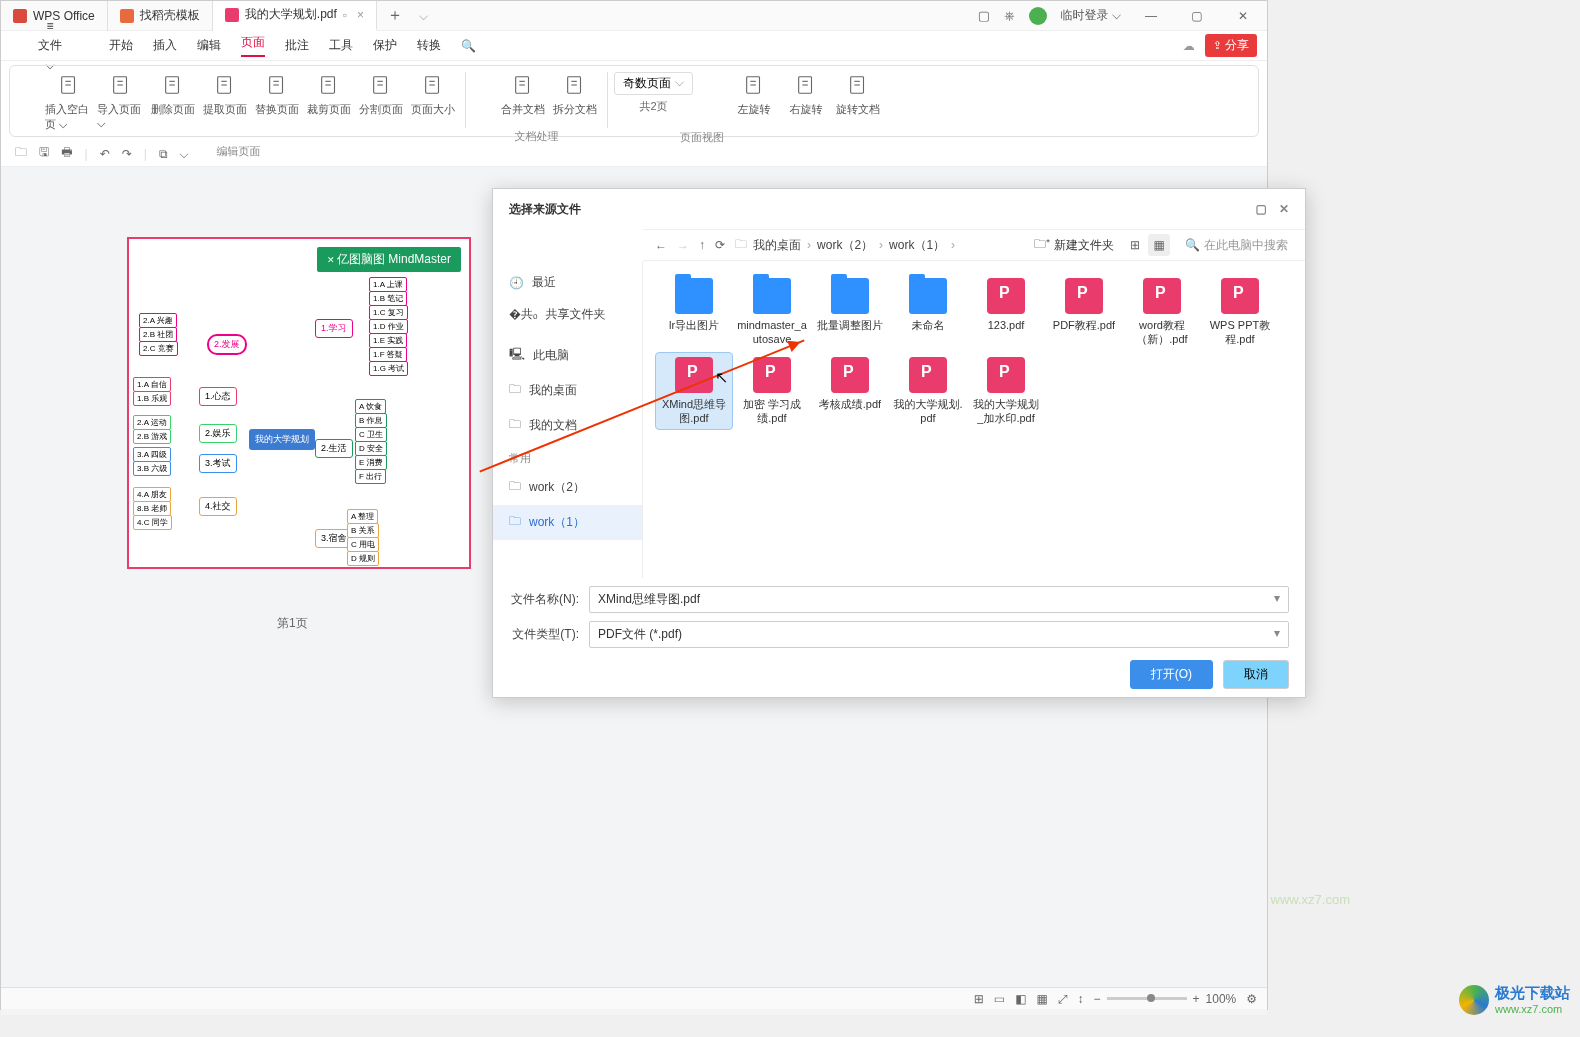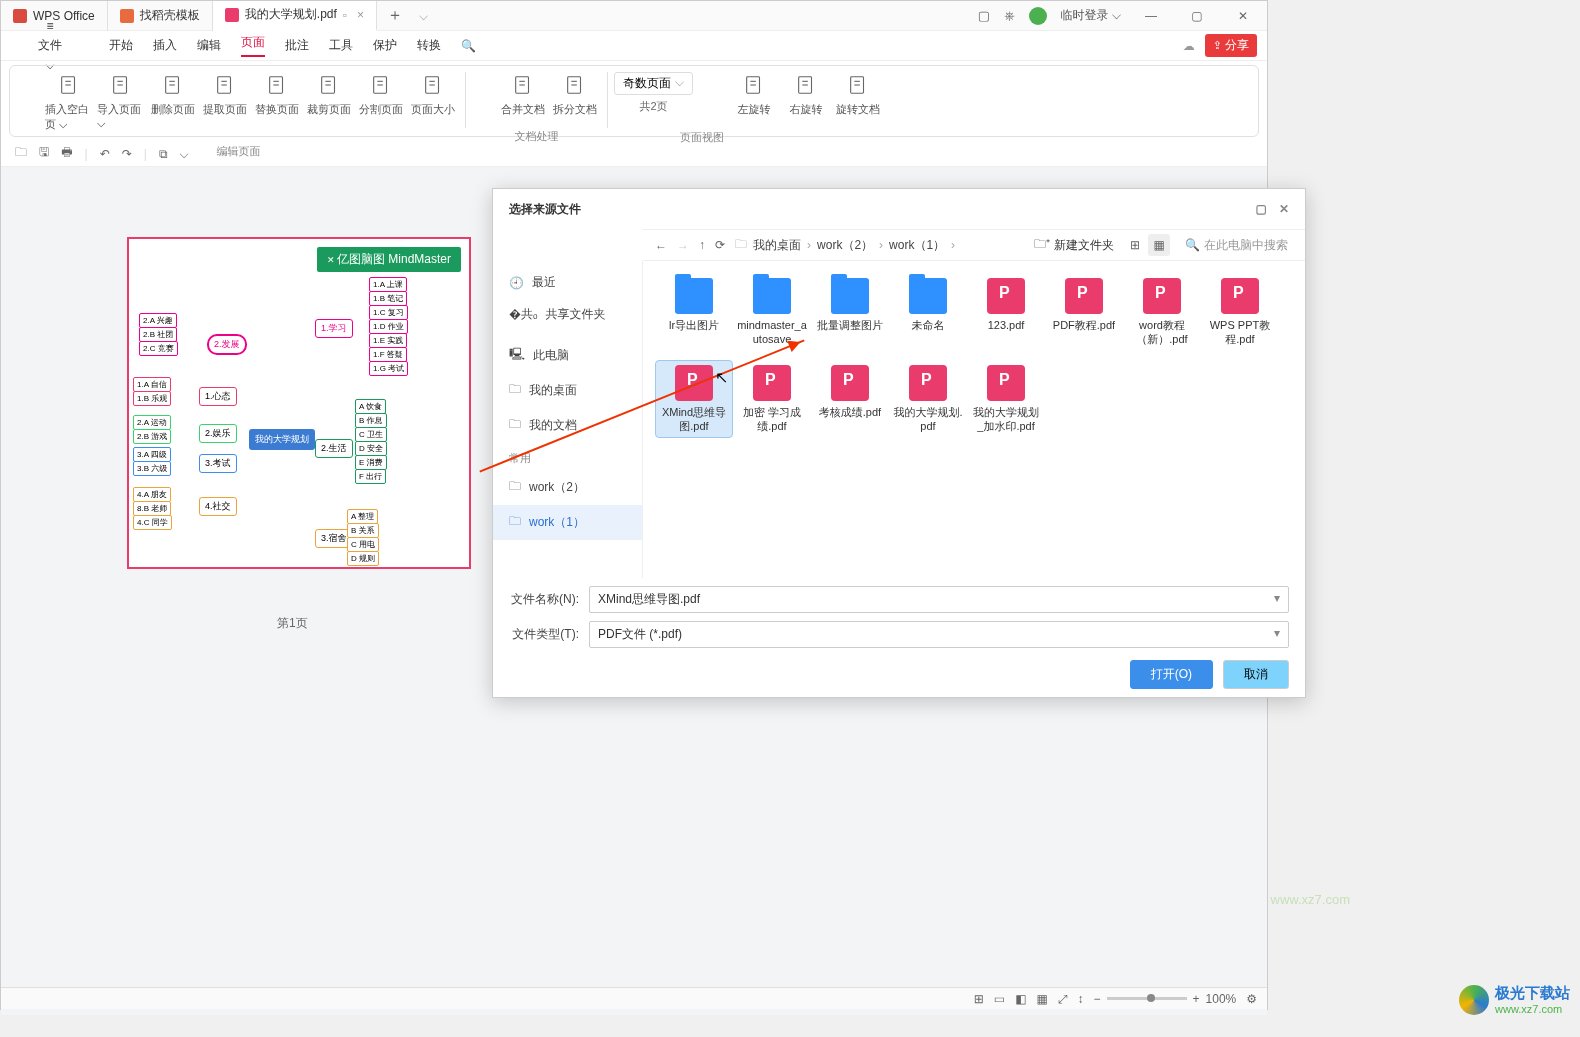--- a/index.html
+++ b/index.html
@@ -61,21 +61,21 @@
 .newfolder{color:#333;display:flex;gap:4px;align-items:center;}
 .view-tgl{display:flex;gap:2px;}
 .view-tgl div{width:22px;height:22px;border:1px solid transparent;display:flex;align-items:center;justify-content:center;color:#666;border-radius:3px;}
 .view-tgl .on{background:#eee;}
 .search{display:flex;align-items:center;gap:4px;border:1px solid transparent;padding:2px 4px;color:#999;}
 .dlg-body{flex:1;display:flex;overflow:hidden;}
 .dlg-side{width:150px;border-right:1px solid #eee;padding:6px 0;}
 .side-item{display:flex;align-items:center;gap:8px;padding:7px 16px;color:#444;}
 .side-item.sel{background:#e8f1fc;color:#2b6fd0;}
 .side-head{padding:8px 16px 4px;color:#888;font-size:11px;}
-.files{flex:1;padding:12px;display:flex;flex-wrap:wrap;align-content:flex-start;gap:8px 0;}
+.files{flex:1;padding:12px;display:flex;flex-wrap:wrap;align-content:flex-start;gap:0 0;}
 .file{width:78px;display:flex;flex-direction:column;align-items:center;text-align:center;padding:4px 2px;border:1px solid transparent;border-radius:4px;}
 .file.sel{background:#d6e9fb;border-color:#9cc8f2;}
 .ficon{width:38px;height:36px;margin-bottom:4px;position:relative;}
 .ficon.folder{background:#2f90ff;border-radius:3px;}
 .ficon.folder::before{content:"";position:absolute;top:-4px;left:0;width:16px;height:6px;background:#2f90ff;border-radius:2px 2px 0 0;}
 .ficon.pdf{background:#e93b6c;border-radius:4px;}
 .ficon.pdf::after{content:"P";color:#fff;font-weight:bold;font-size:16px;position:absolute;left:12px;top:6px;}
 .fname{font-size:11px;color:#333;line-height:1.3;word-break:break-all;}
 .dlg-foot{padding:8px 16px;display:flex;flex-direction:column;gap:8px;}
 .frow{display:flex;align-items:center;gap:10px;}

